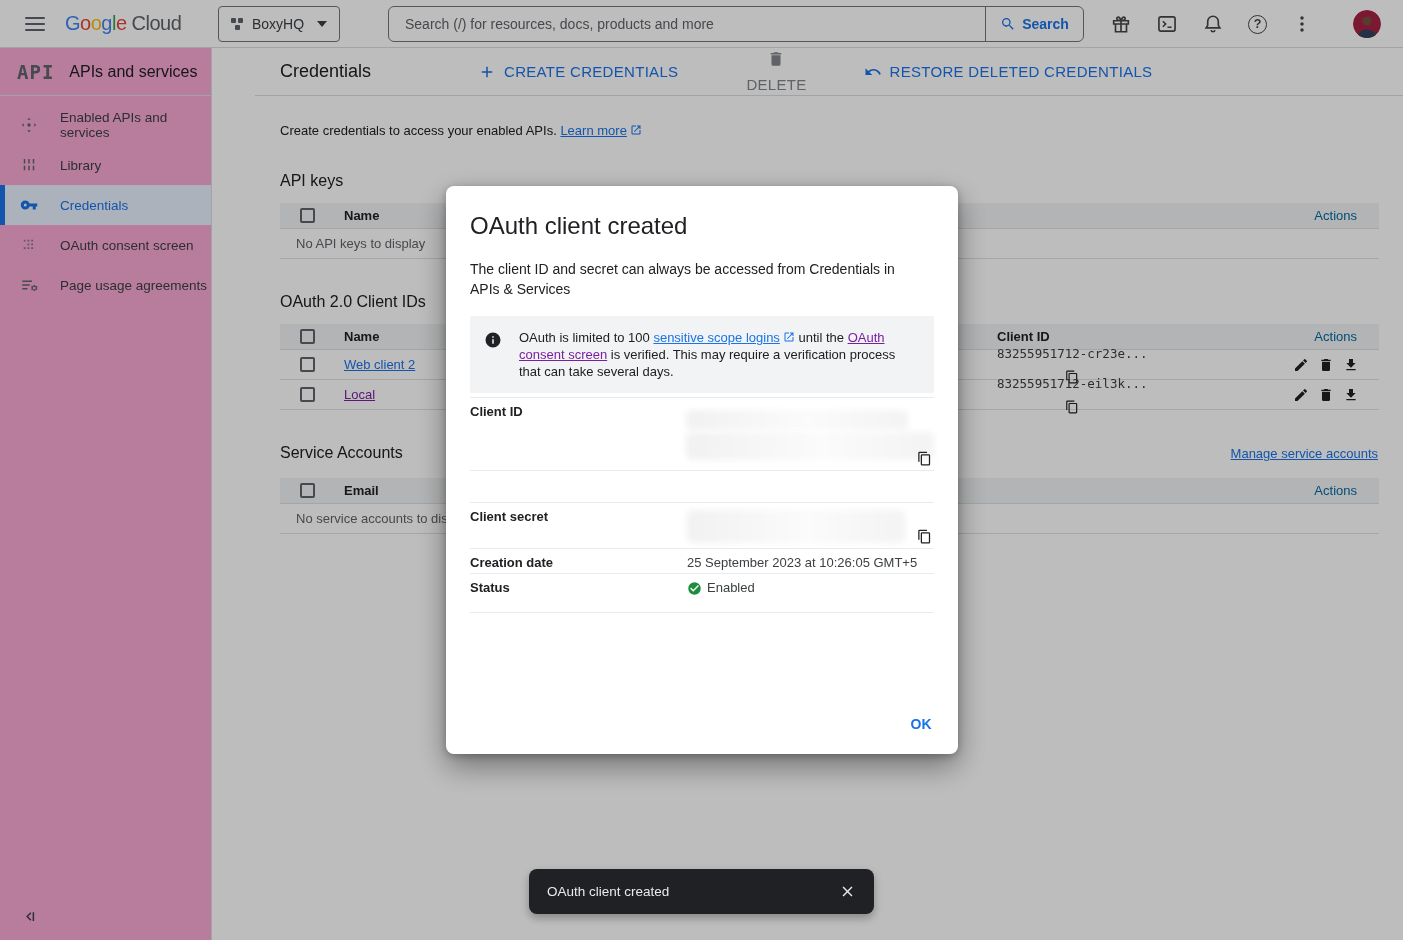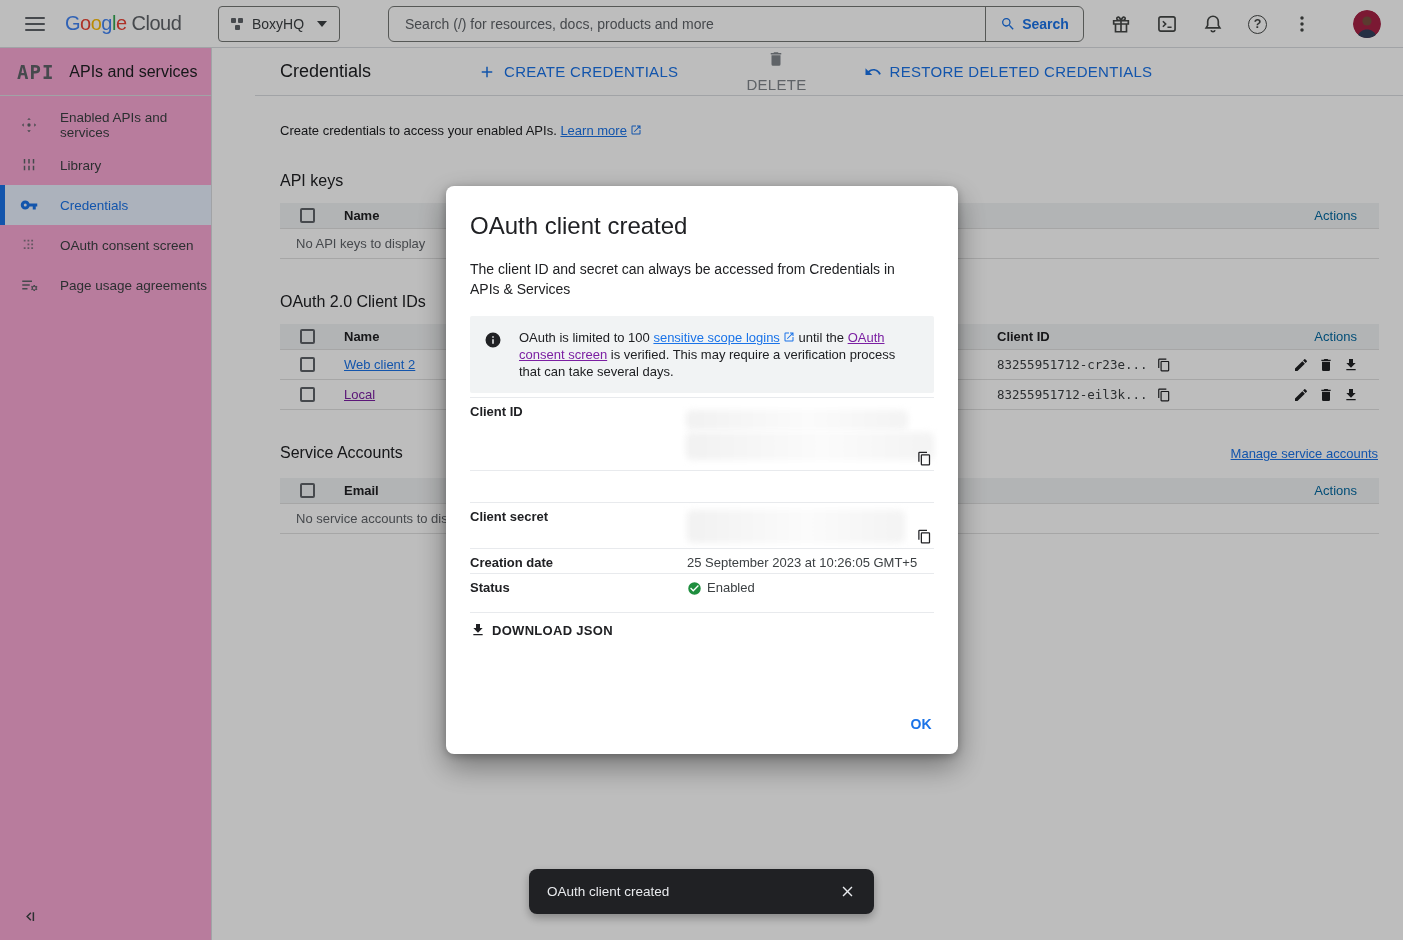--- a/index.html
+++ b/index.html
@@ -71,21 +71,21 @@
   .tbl-head { height:26px; background:#f1f3f4; border-bottom:1px solid #e0e0e0; position:relative;
               display:flex; align-items:center; font-size:13px; }
   .th { font-weight:700; color:#202124; }
   .th-actions { position:absolute; right:22px; color:#0369a1; font-weight:400; }
   .cb { width:15px; height:15px; border:2px solid #5f6368; border-radius:2px; background:transparent;
         position:absolute; left:20px; cursor:pointer; }
   .row { height:30px; border-bottom:1px solid #e0e0e0; position:relative; display:flex; align-items:center; font-size:13px; }
   .empty-txt { position:absolute; left:16px; color:#5f6368; }
   .cell-name { position:absolute; left:64px; }
   .cell-cid { position:absolute; left:717px; display:flex; align-items:center; gap:9px;
-              font-family:"DejaVu Sans Mono","Liberation Mono",monospace; font-size:12.5px; color:#3c4043; }
+              font-family:"DejaVu Sans Mono","Liberation Mono",monospace; font-size:12.5px; color:#3c4043;flex-direction:column; }
   .cell-actions { position:absolute; right:20px; display:flex; gap:9px; }
   .act-ic { width:16px; height:16px; color:#202124; cursor:pointer; }
   .copy-ic { width:14px; height:14px; color:#202124; cursor:pointer; }
   .sa-line { margin:34px 25px 0 25px; display:flex; align-items:baseline; justify-content:space-between; }
   .manage-link { font-size:13px; }
 
   
   .scrim { position:fixed; left:0; top:0; width:1403px; height:940px; background:rgba(0,0,0,0.26); z-index:50; }
   .dialog { position:fixed; left:446px; top:186px; width:512px; height:568px; background:#fff; z-index:100;
             border-radius:8px; box-shadow:0 12px 30px rgba(0,0,0,.4), 0 2px 8px rgba(0,0,0,.25); padding:0 24px; }
@@ -438,26 +438,20 @@
   <div class="kv" style="height:40px;border-bottom:1px solid #e8eaed">
     <span class="k">Status</span>
     <span class="v">
       <svg class="check-ic">
           <use href="#i-check"></use>
         </svg>
       <span>Enabled</span>
     </span>
   </div>
 
-  <div class="dl-btn">
-    <svg class="ic">
-        <use href="#i-dl"></use>
-      </svg>
-    <span>DOWNLOAD JSON</span>
-  </div>
 
   <span class="ok-btn">OK</span>
 </div>
 
 <div class="toast">
   <span class="msg">OAuth client created</span>
   <svg class="x">
       <use href="#i-close"></use>
     </svg>
 </div>

